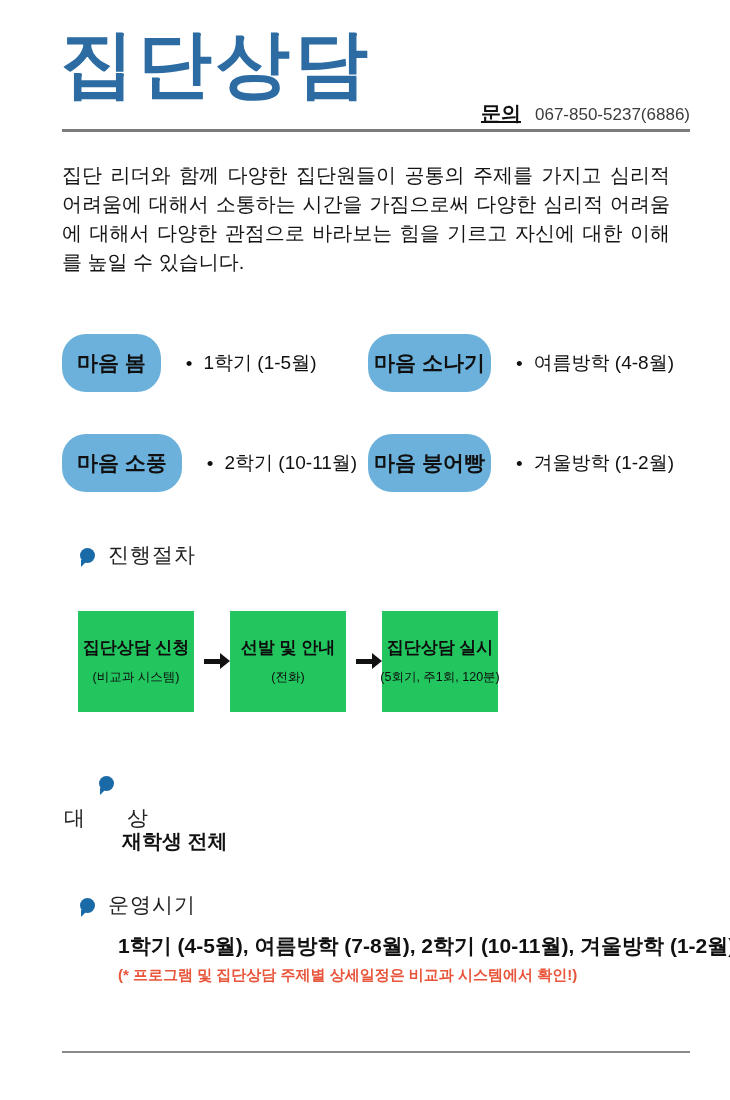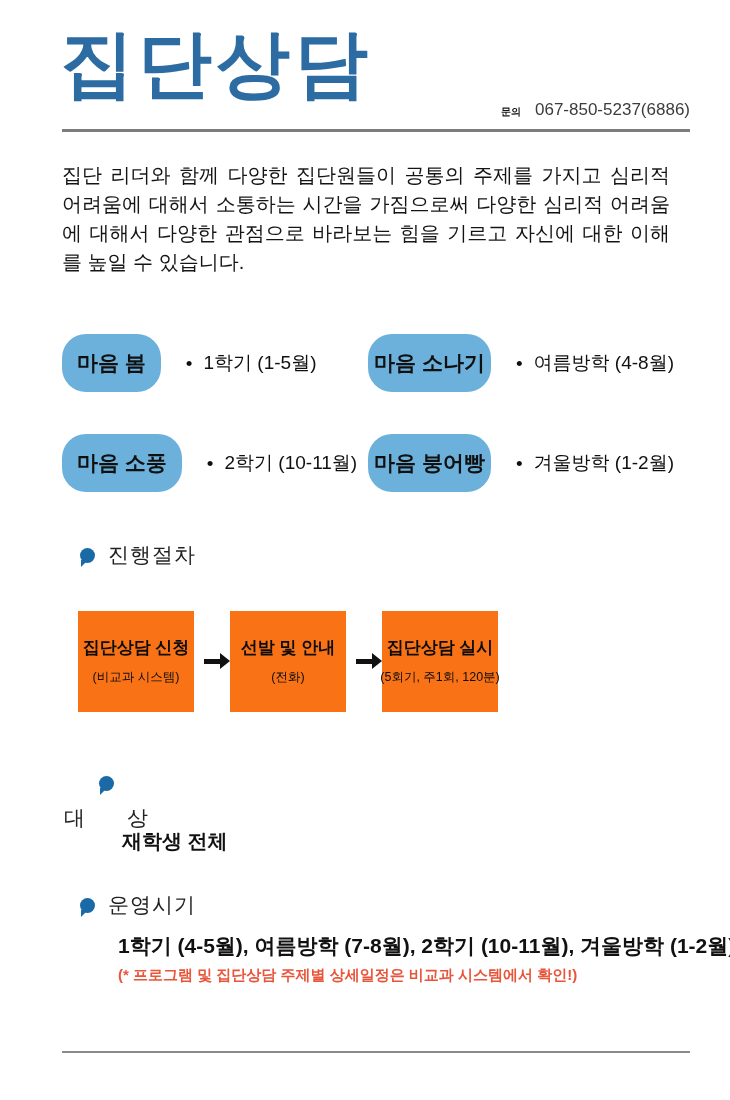--- a/index.html
+++ b/index.html
@@ -6,21 +6,21 @@
   body { font-family: "Liberation Sans", sans-serif; }
   .page { position: relative; width: 730px; height: 1100px; background: #fff; overflow: hidden; }
 
   
   .title {
     position: absolute; left: 60px; top: 24px; margin: 0;
     font-size: 74px; line-height: 1.08; font-weight: 800;
     color: #2d6ca3; letter-spacing: 4px;
   }
   .contact { position: absolute; right: 40px; top: 100px; font-size: 17px; color: #3c3c3c; white-space: nowrap; }
-  .contact .contact-label { font-weight: 700; color: #111; font-size: 10px; margin-right: 14px; }
+  .contact .contact-label { font-weight: 700; color: #111; font-size: 20px; margin-right: 14px; text-decoration: underline; }
   .rule-top { position: absolute; left: 62px; right: 40px; top: 129px; height: 3px; background: #7c7c7c; }
 
   
   .intro {
     position: absolute; left: 62px; top: 161px; width: 608px; margin: 0;
     font-size: 20px; line-height: 29px; color: #141414; text-align: justify;
   }
 
   
   .programs { position: absolute; left: 62px; top: 334px; width: 612px; display: grid; grid-template-columns: 306px 306px; row-gap: 42px; }
@@ -42,21 +42,21 @@
     width: 0; height: 0; border-top: 7px solid #1a6aa8; border-right: 7px solid transparent;
   }
   .heading-label { white-space: pre; letter-spacing: 1px; }
   #process-heading { left: 80px; top: 541px; }
   #target-heading  { left: 64px; top: 776px; flex-direction: column; }
   #schedule-heading{ left: 80px; top: 891px; }
 
   
   .flow { position: absolute; left: 78px; top: 611px; display: flex; align-items: center; }
   .flow-box {
-    width: 116px; height: 101px; background: #f97316; color: #0d0d0d;
+    width: 116px; height: 101px; background: #22c55e; color: #0d0d0d;
     display: flex; flex-direction: column; align-items: center; justify-content: center;
     text-align: center; box-sizing: border-box; padding: 2px 4px;
   }
   .flow-title { font-size: 17px; font-weight: 700; line-height: 1.3; white-space: nowrap; }
   .flow-sub { font-size: 12.5px; margin-top: 10px; white-space: nowrap; }
   .flow-arrow-wrap { width: 36px; display: flex; justify-content: center; align-items: center; }
   .arrow { position: relative; width: 16px; height: 5px; background: #111; }
   .arrow::after {
     content: ""; position: absolute; right: -10px; top: -6px;
     width: 0; height: 0; border-left: 10px solid #111;

